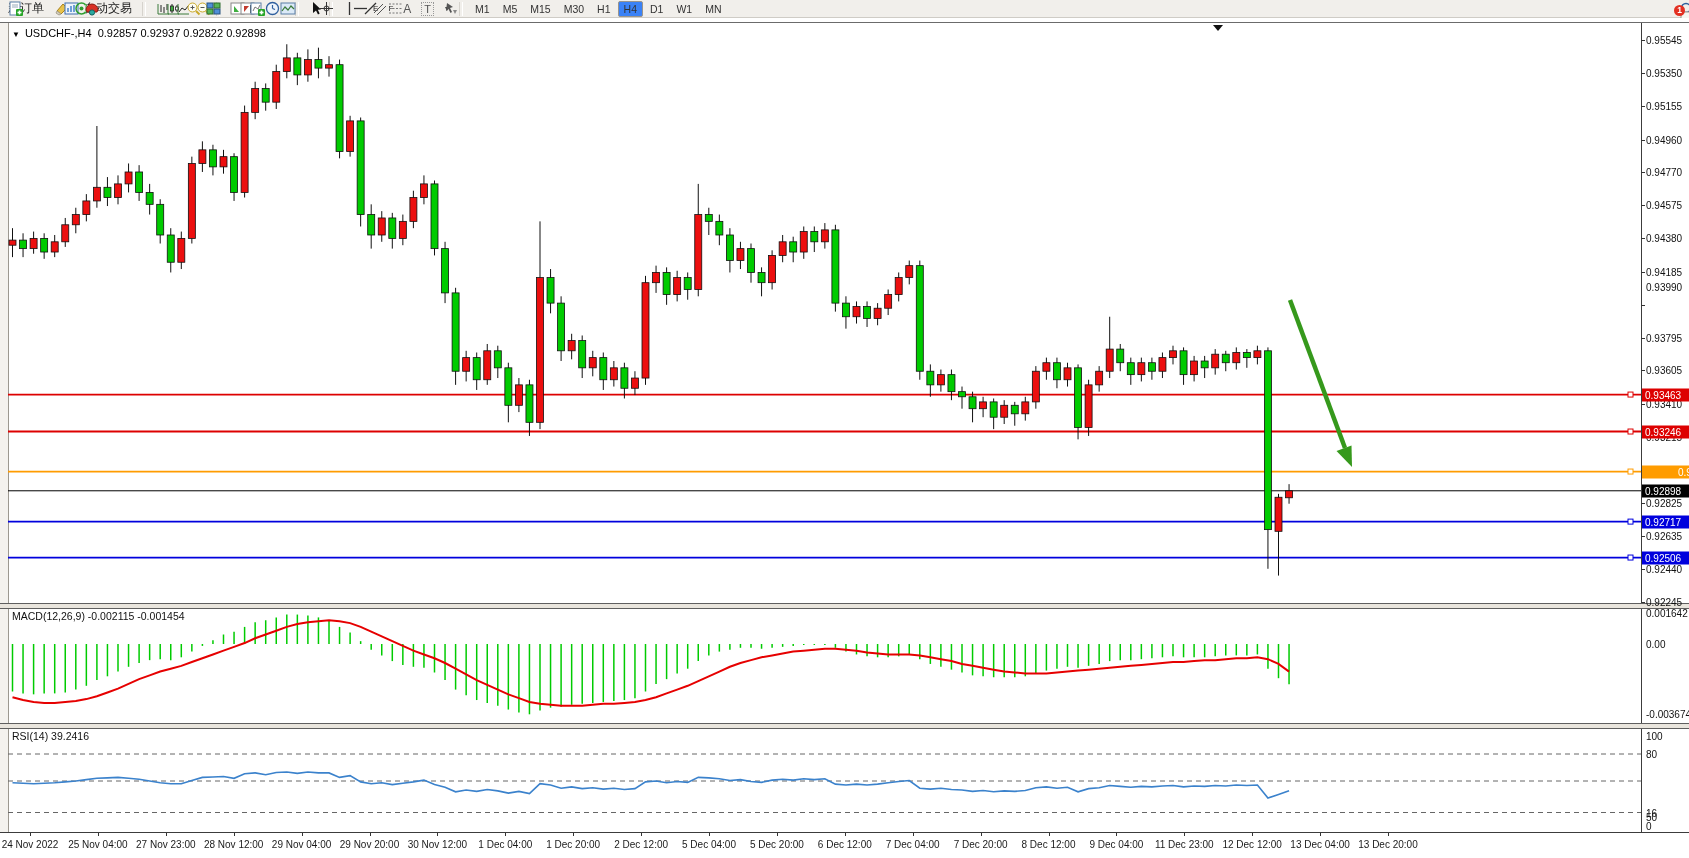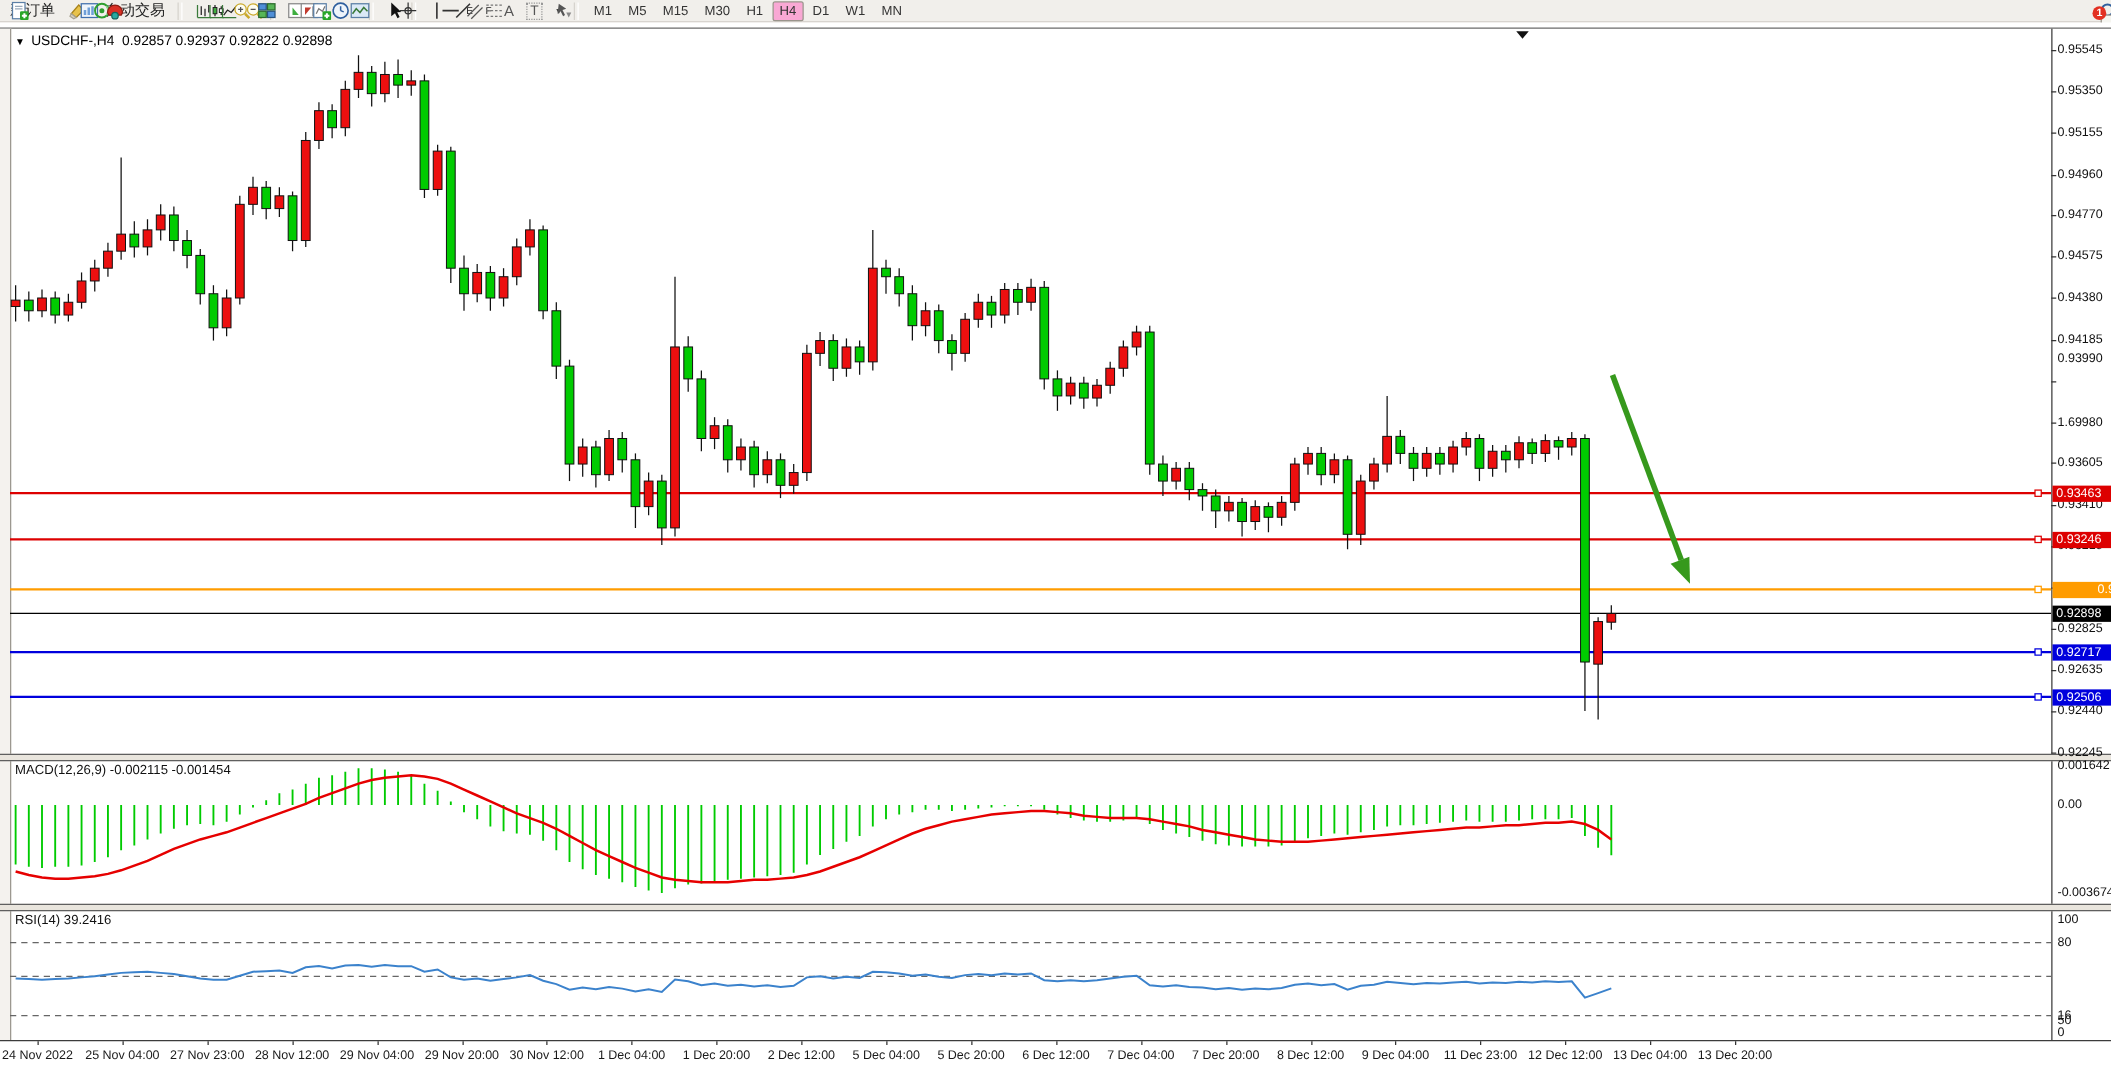--- a/index.html
+++ b/index.html
@@ -5,21 +5,21 @@
   html,body{margin:0;padding:0;width:1689px;height:858px;overflow:hidden;
     font-family:"Liberation Sans","DejaVu Sans",sans-serif;background:#fff;}
   
   .toolbar{position:absolute;left:0;top:0;width:1689px;height:18px;background:#f1efeb;
     border-bottom:1px solid #cfccc6;display:flex;align-items:center;padding:0 4px;box-sizing:border-box;gap:2px;}
   .tbtn{height:16px;display:flex;align-items:center;gap:3px;padding:0 3px;border:1px solid transparent;border-radius:2px;cursor:default;}
   .tbtn .lbl{font-size:12px;color:#222;white-space:nowrap;}
   .sep{width:2px;height:14px;border-left:1px solid #d6d3cd;border-right:1px solid #ffffff;margin:0 4px;}
   .caret{font-size:8px;color:#444;margin-left:1px;}
   .tfbtn{font-size:10.5px;color:#333;padding:1px 5px;border:1px solid transparent;}
-  .tfbtn.active{background:#f9a8d4;border:1px solid #9a958c;border-radius:2px;}
+  .tfbtn.active{background:#3b82f6;border:1px solid #9a958c;border-radius:2px;}
   .tb-right{margin-left:auto;display:flex;align-items:center;gap:6px;padding-right:6px;}
   .badge{position:absolute;top:-4px;right:-6px;width:11px;height:11px;border-radius:6px;background:#e33022;
     color:#fff;font-size:8.5px;line-height:11px;text-align:center;font-weight:bold;}
   
   .chartwin{position:absolute;left:0;top:18px;width:1689px;height:840px;background:#fff;}
   .leftgutter{position:absolute;left:0;top:5px;width:8px;height:815px;background:#f4f2ee;border-right:1px solid #9c9890;}
   .topborder{position:absolute;left:0;top:4px;width:1689px;height:0;border-top:1px solid #6b6b6b;}
   .axisline{position:absolute;left:1641px;top:5px;width:0;height:810px;border-left:1px solid #3c3c3c;}
   .splitter{position:absolute;left:0;width:1689px;height:4px;background:#e9e5dd;border-top:1px solid #5f5f5f;border-bottom:1px solid #5f5f5f;box-sizing:content-box;}
   .timeaxis{position:absolute;left:0;top:814px;width:1689px;height:26px;background:#fff;border-top:1px solid #3c3c3c;}
@@ -957,21 +957,21 @@
       <div class="ptick" style="top: 153.982px;">0.94770</div>
       <div class="ptickmark" style="top: 153.982px;"></div>
       <div class="ptick" style="top: 187.191px;">0.94575</div>
       <div class="ptickmark" style="top: 187.191px;"></div>
       <div class="ptick" style="top: 220.399px;">0.94380</div>
       <div class="ptickmark" style="top: 220.399px;"></div>
       <div class="ptick" style="top: 253.608px;">0.94185</div>
       <div class="ptickmark" style="top: 253.608px;"></div>
       <div class="ptick" style="top: 269px;">0.93990</div>
       <div class="ptickmark" style="top: 286.817px;"></div>
-      <div class="ptick" style="top: 320.025px;">1.69980</div>
+      <div class="ptick" style="top: 320.025px;">0.93795</div>
       <div class="ptickmark" style="top: 320.025px;"></div>
       <div class="ptick" style="top: 352.382px;">0.93605</div>
       <div class="ptickmark" style="top: 352.382px;"></div>
       <div class="ptick" style="top: 385.59px;">0.93410</div>
       <div class="ptickmark" style="top: 385.59px;"></div>
       <div class="ptick" style="top: 418.799px;">0.93215</div>
       <div class="ptickmark" style="top: 418.799px;"></div>
       <div class="ptick" style="top: 452.007px;">0.93020</div>
       <div class="ptickmark" style="top: 452.007px;"></div>
       <div class="ptick" style="top: 485.216px;">0.92825</div>

